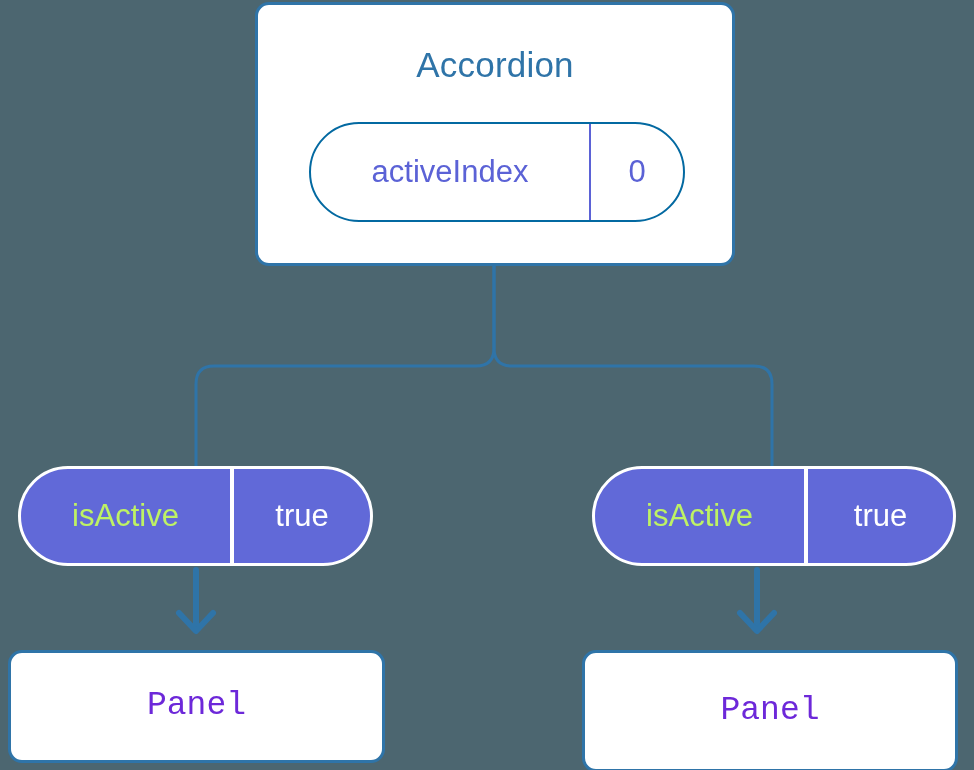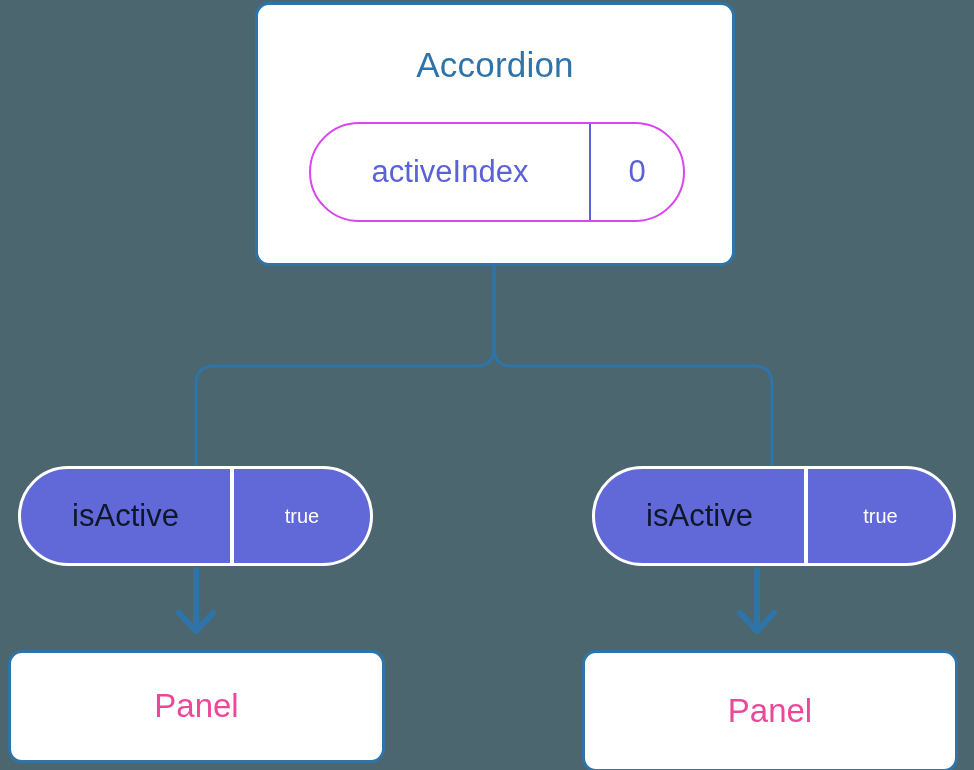--- a/index.html
+++ b/index.html
@@ -57,21 +57,21 @@
     white-space: nowrap;
   }
 
   
   #activeindex-pill {
     position: absolute;
     left: 51px;
     top: 117px;
     width: 376px;
     height: 100px;
-    border: 2px solid #d946ef;
+    border: 2px solid #0369a1;
     border-radius: 50px;
     background: #ffffff;
     box-sizing: border-box;
     display: flex;
     align-items: stretch;
   }
   #activeindex-pill .pill-key {
     flex: 0 0 280px;
     display: flex;
     align-items: center;
@@ -99,32 +99,32 @@
     border-radius: 52px;
     box-sizing: border-box;
     display: flex;
     align-items: stretch;
     overflow: hidden;
   }
   .pill-filled .pill-key {
     display: flex;
     align-items: center;
     justify-content: center;
-    color: #0f172a;
+    color: #bef264;
     font-size: 31px;
     border-right: 4px solid #ffffff;
     box-sizing: border-box;
   }
   .pill-filled .pill-val {
     flex: 1 1 auto;
     display: flex;
     align-items: center;
     justify-content: center;
     color: #ffffff;
-    font-size: 20px;
+    font-size: 31px;
   }
   #pill-left {
     left: 18px;
     top: 466px;
     width: 355px;
   }
   #pill-left .pill-key { flex: 0 0 213px; }
   #pill-right {
     left: 592px;
     top: 466px;
@@ -149,25 +149,26 @@
     width: 377px;
     height: 113px;
   }
   #panel-right {
     left: 582px;
     top: 650px;
     width: 376px;
     height: 122px;
   }
   .panel-label {
-    color: #ec4899;
+    color: #6d28d9;
     font-size: 33px;
     line-height: 1;
     position: relative;
     top: -1px;
+    font-family: Liberation Mono, monospace;
   }
 </style>
 </head>
 <body>
 
 <div id="canvas">
 
   <svg id="connectors" viewBox="0 0 974 770" width="974" height="770" aria-hidden="true">
 
     <path d="M 494 266 L 494 348 Q 494 366 476 366 L 214 366 Q 196 366 196 384 L 196 466" fill="none" stroke="#2f74a8" stroke-width="3"></path>

